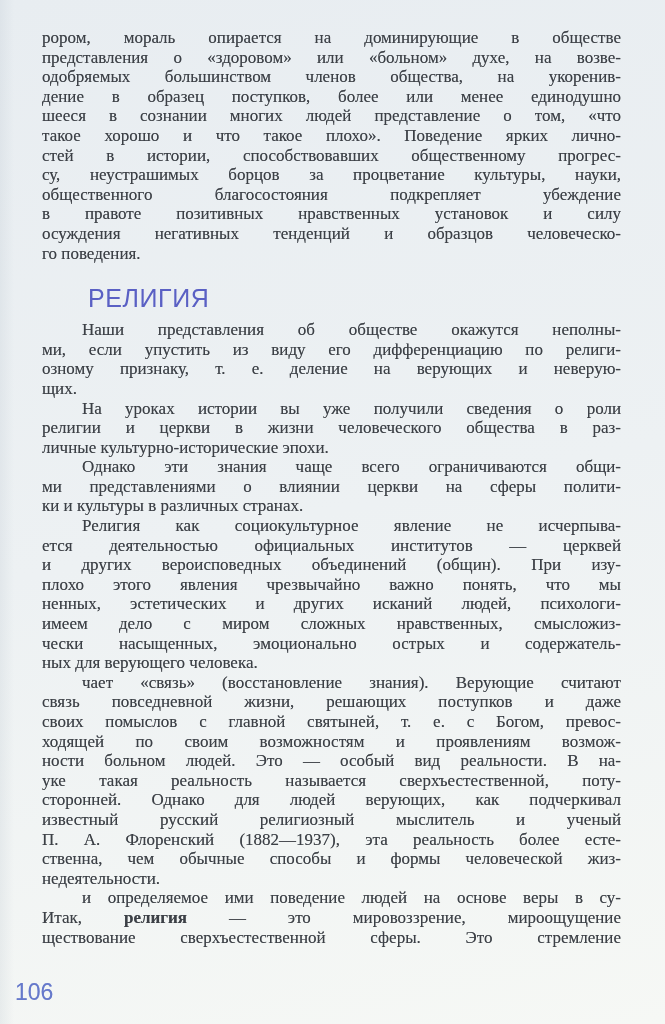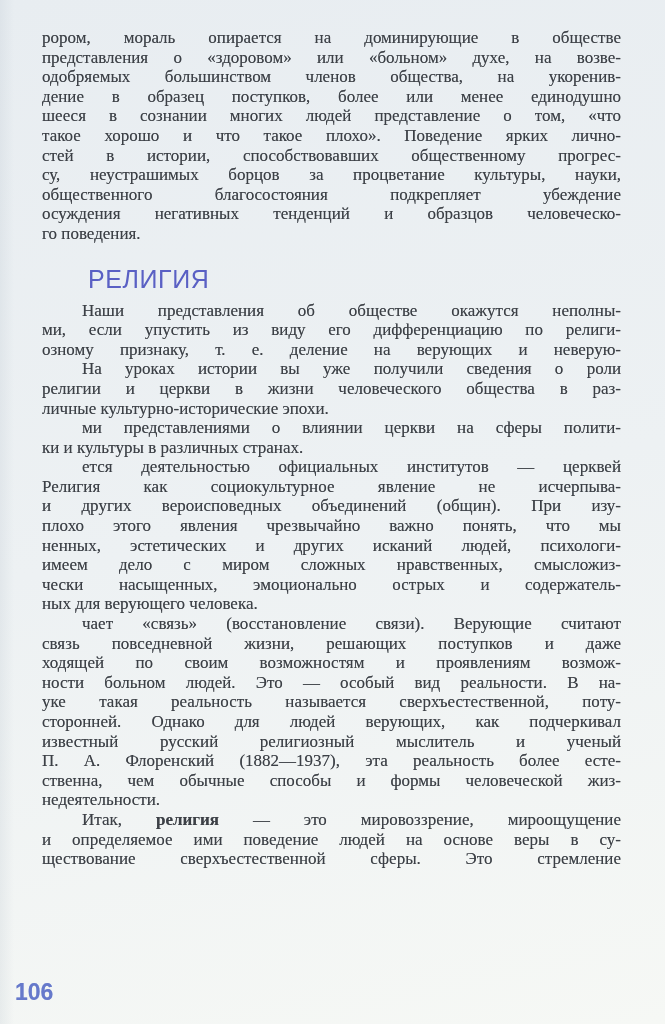--- a/index.html
+++ b/index.html
@@ -36,21 +36,20 @@
     color: var(--heading-color, #5a60c4);
     margin: 22px 0 9px 46px;
   }
   .page-number {
     position: absolute;
     left: 15px; top: 979px;
     font-family: "Liberation Sans", sans-serif;
     font-size: 23px;
     color: var(--pagenum-color, #6679cb);
     text-shadow: 0 0 0.5px rgba(102, 121, 203, 0.5);
-    font-weight: bold;
   }
   
   .edge-shade {
     position: absolute; left: 0; top: 0; bottom: 0; width: 14px;
     background: linear-gradient(90deg, rgba(173, 185, 196, 0.18), rgba(173, 185, 196, 0));
     pointer-events: none;
   }
 </style>
 </head>
 <body>
@@ -62,65 +61,69 @@
       <div class="para">
         <div class="line">рором, мораль опирается на доминирующие в обществе</div>
         <div class="line">представления о «здоровом» или «больном» духе, на возве-</div>
         <div class="line">одобряемых большинством членов общества, на укоренив-</div>
         <div class="line">дение в образец поступков, более или менее единодушно</div>
         <div class="line">шееся в сознании многих людей представление о том, «что</div>
         <div class="line">такое хорошо и что такое плохо». Поведение ярких лично-</div>
         <div class="line">стей в истории, способствовавших общественному прогрес-</div>
         <div class="line">су, неустрашимых борцов за процветание культуры, науки,</div>
         <div class="line">общественного благосостояния подкрепляет убеждение</div>
+        <div class="line">в правоте позитивных нравственных установок и силу</div>
         <div class="line">осуждения негативных тенденций и образцов человеческо-</div>
         <div class="line last">го поведения.</div>
       </div>
     </div>
 
   <h1 class="heading">РЕЛИГИЯ</h1>
 
   <div>
       <div class="para indent">
         <div class="line">Наши представления об обществе окажутся неполны-</div>
         <div class="line">ми, если упустить из виду его дифференциацию по религи-</div>
         <div class="line">озному признаку, т. е. деление на верующих и неверую-</div>
+        <div class="line last">щих.</div>
       </div>
       <div class="para indent">
         <div class="line">На уроках истории вы уже получили сведения о роли</div>
         <div class="line">религии и церкви в жизни человеческого общества в раз-</div>
         <div class="line last">личные культурно-исторические эпохи.</div>
       </div>
       <div class="para indent">
+        <div class="line">Однако эти знания чаще всего ограничиваются общи-</div>
         <div class="line">ми представлениями о влиянии церкви на сферы полити-</div>
         <div class="line last">ки и культуры в различных странах.</div>
       </div>
       <div class="para indent">
+        <div class="line">Религия как социокультурное явление не исчерпыва-</div>
         <div class="line">ется деятельностью официальных институтов — церквей</div>
-        <div class="line">Религия как социокультурное явление не исчерпыва-</div>
         <div class="line">и других вероисповедных объединений (общин). При изу-</div>
         <div class="line">плохо этого явления чрезвычайно важно понять, что мы</div>
         <div class="line">ненных, эстетических и других исканий людей, психологи-</div>
         <div class="line">имеем дело с миром сложных нравственных, смысложиз-</div>
         <div class="line">чески насыщенных, эмоционально острых и содержатель-</div>
         <div class="line last">ных для верующего человека.</div>
       </div>
       <div class="para indent">
-        <div class="line">чает «связь» (восстановление связи). Верующие считают</div>
+        <div class="line">чает «связь» (восстановление знания). Верующие считают</div>
         <div class="line">связь повседневной жизни, решающих поступков и даже</div>
+        <div class="line">своих помыслов с главной святыней, т. е. с Богом, превос-</div>
         <div class="line">ходящей по своим возможностям и проявлениям возмож-</div>
         <div class="line">ности больном людей. Это — особый вид реальности. В на-</div>
         <div class="line">уке такая реальность называется сверхъестественной, поту-</div>
         <div class="line">сторонней. Однако для людей верующих, как подчеркивал</div>
         <div class="line">известный русский религиозный мыслитель и ученый</div>
         <div class="line">П. А. Флоренский (1882—1937), эта реальность более есте-</div>
         <div class="line">ственна, чем обычные способы и формы человеческой жиз-</div>
         <div class="line last">недеятельности.</div>
       </div>
       <div class="para indent">
+        <div class="line">и определяемое ими поведение людей на основе веры в су-</div>
         <div class="line"><span>Итак, </span><span class="bold">религия</span><span> — это мировоззрение, мироощущение</span></div>
-        <div class="line">и определяемое ими поведение людей на основе веры в су-</div>
         <div class="line">ществование сверхъестественной сферы. Это стремление</div>
       </div>
     </div>
 
   <div class="page-number">106</div>
 </div>
 
 </body></html>

